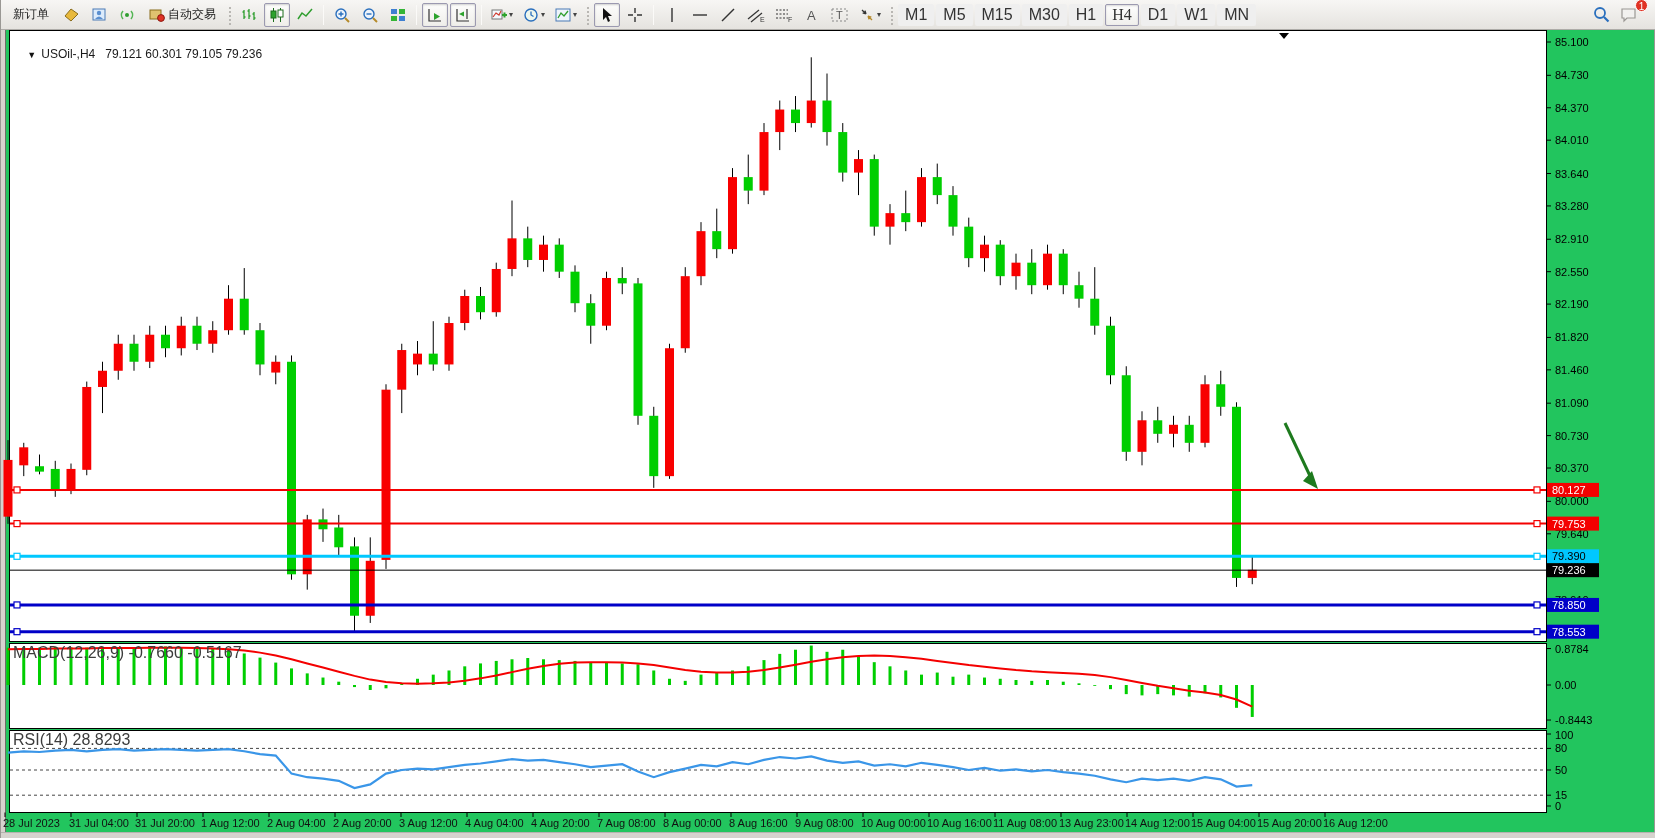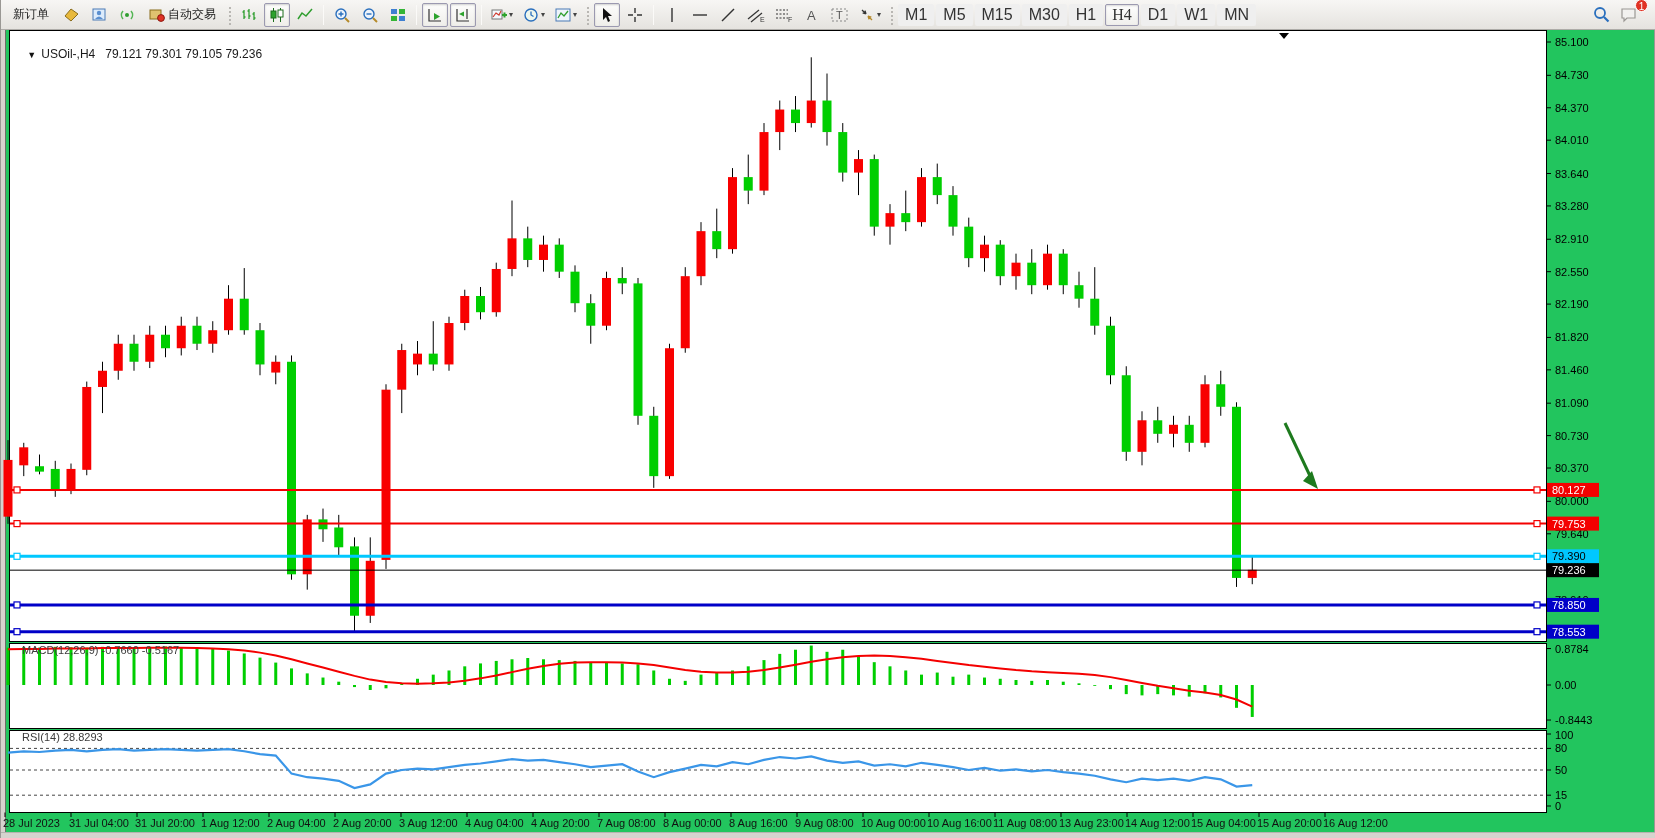--- a/index.html
+++ b/index.html
@@ -27,21 +27,21 @@
   .tf-btn.active { border:1px solid #9b99b0; background:linear-gradient(#fefefe,#f0efec);
     box-shadow:inset 0 1px 2px rgba(0,0,0,.15);font-family:Liberation Serif, serif; }
   .tb-spacer { flex:1; }
   .badge { position:absolute; top:-5px; right:-7px; background:#e03224; color:#fff;
     font-size:10px; line-height:13px; min-width:13px; height:13px; border-radius:7px;
     text-align:center; padding:0 2px; border:1px solid #fff; }
   .chat-wrap { position:relative; margin-right:10px; }
   
   #chart-svg { position:absolute; left:0; top:0; }
   .overlay-label { position:absolute; font-size:12px; color:#1a1a1a; z-index:5; white-space:pre; }
-  .ind-label { position:absolute; font-size:11px; color:#3c3c3c; z-index:5; white-space:pre;margin-left:9px; }
+  .ind-label { position:absolute; font-size:16px; color:#3c3c3c; z-index:5; white-space:pre; }
   .title-tri { font-size:9px; color:#111; margin-right:5px; }
   .status-strip { position:absolute; left:0; bottom:0; width:1655px; height:6px;
     background:#d6d3ce; border-top:1px solid #b5b3af; }
   svg text { font-family:"Liberation Sans", sans-serif; }
 </style>
 </head>
 <body>
 
 <div class="app">
 
@@ -621,19 +621,19 @@
       <text x="1124" y="827" font-size="11" fill="#111">14 Aug 12:00</text>
       <line x1="1192" y1="812.5" x2="1192" y2="817" stroke="#000"></line>
       <text x="1190" y="827" font-size="11" fill="#111">15 Aug 04:00</text>
       <line x1="1258" y1="812.5" x2="1258" y2="817" stroke="#000"></line>
       <text x="1256" y="827" font-size="11" fill="#111">15 Aug 20:00</text>
       <line x1="1324" y1="812.5" x2="1324" y2="817" stroke="#000"></line>
       <text x="1322" y="827" font-size="11" fill="#111">16 Aug 12:00</text>
     </svg>
 
   <div class="overlay-label" style="left:13px; top:33px;">
-    <span class="title-tri">▼</span><span>USOil-,H4   79.121 79.301 79.105 79.236</span>
+    <span class="title-tri">▼</span><span>USOil-,H4   79.121 60.301 79.105 79.236</span>
   </div>
   <div class="ind-label" style="left:12px; top:644px;">MACD(12,26,9) -0.7660 -0.5167</div>
   <div class="ind-label" style="left:12px; top:731px;">RSI(14) 28.8293</div>
 
   <div class="status-strip"></div>
 </div>
 
 </body></html>

